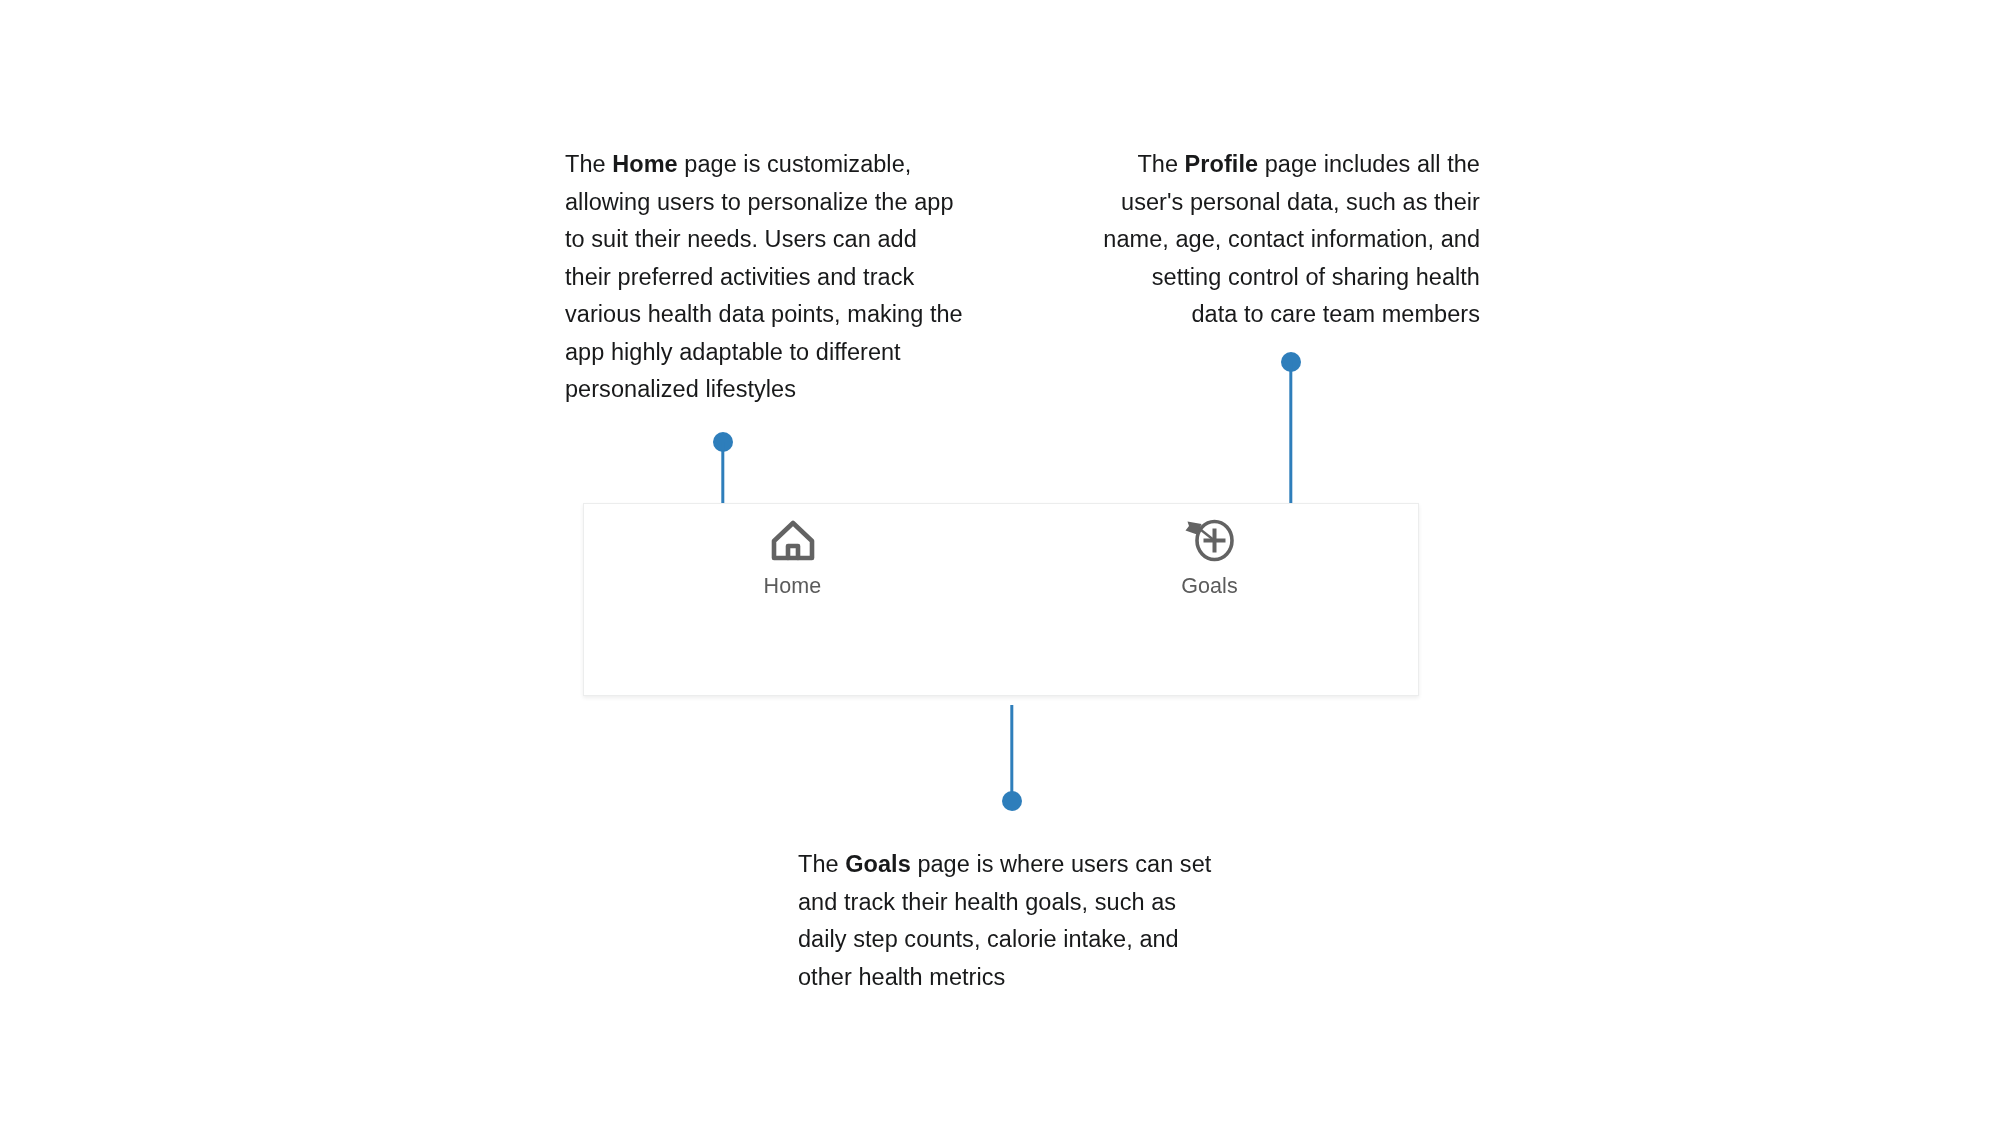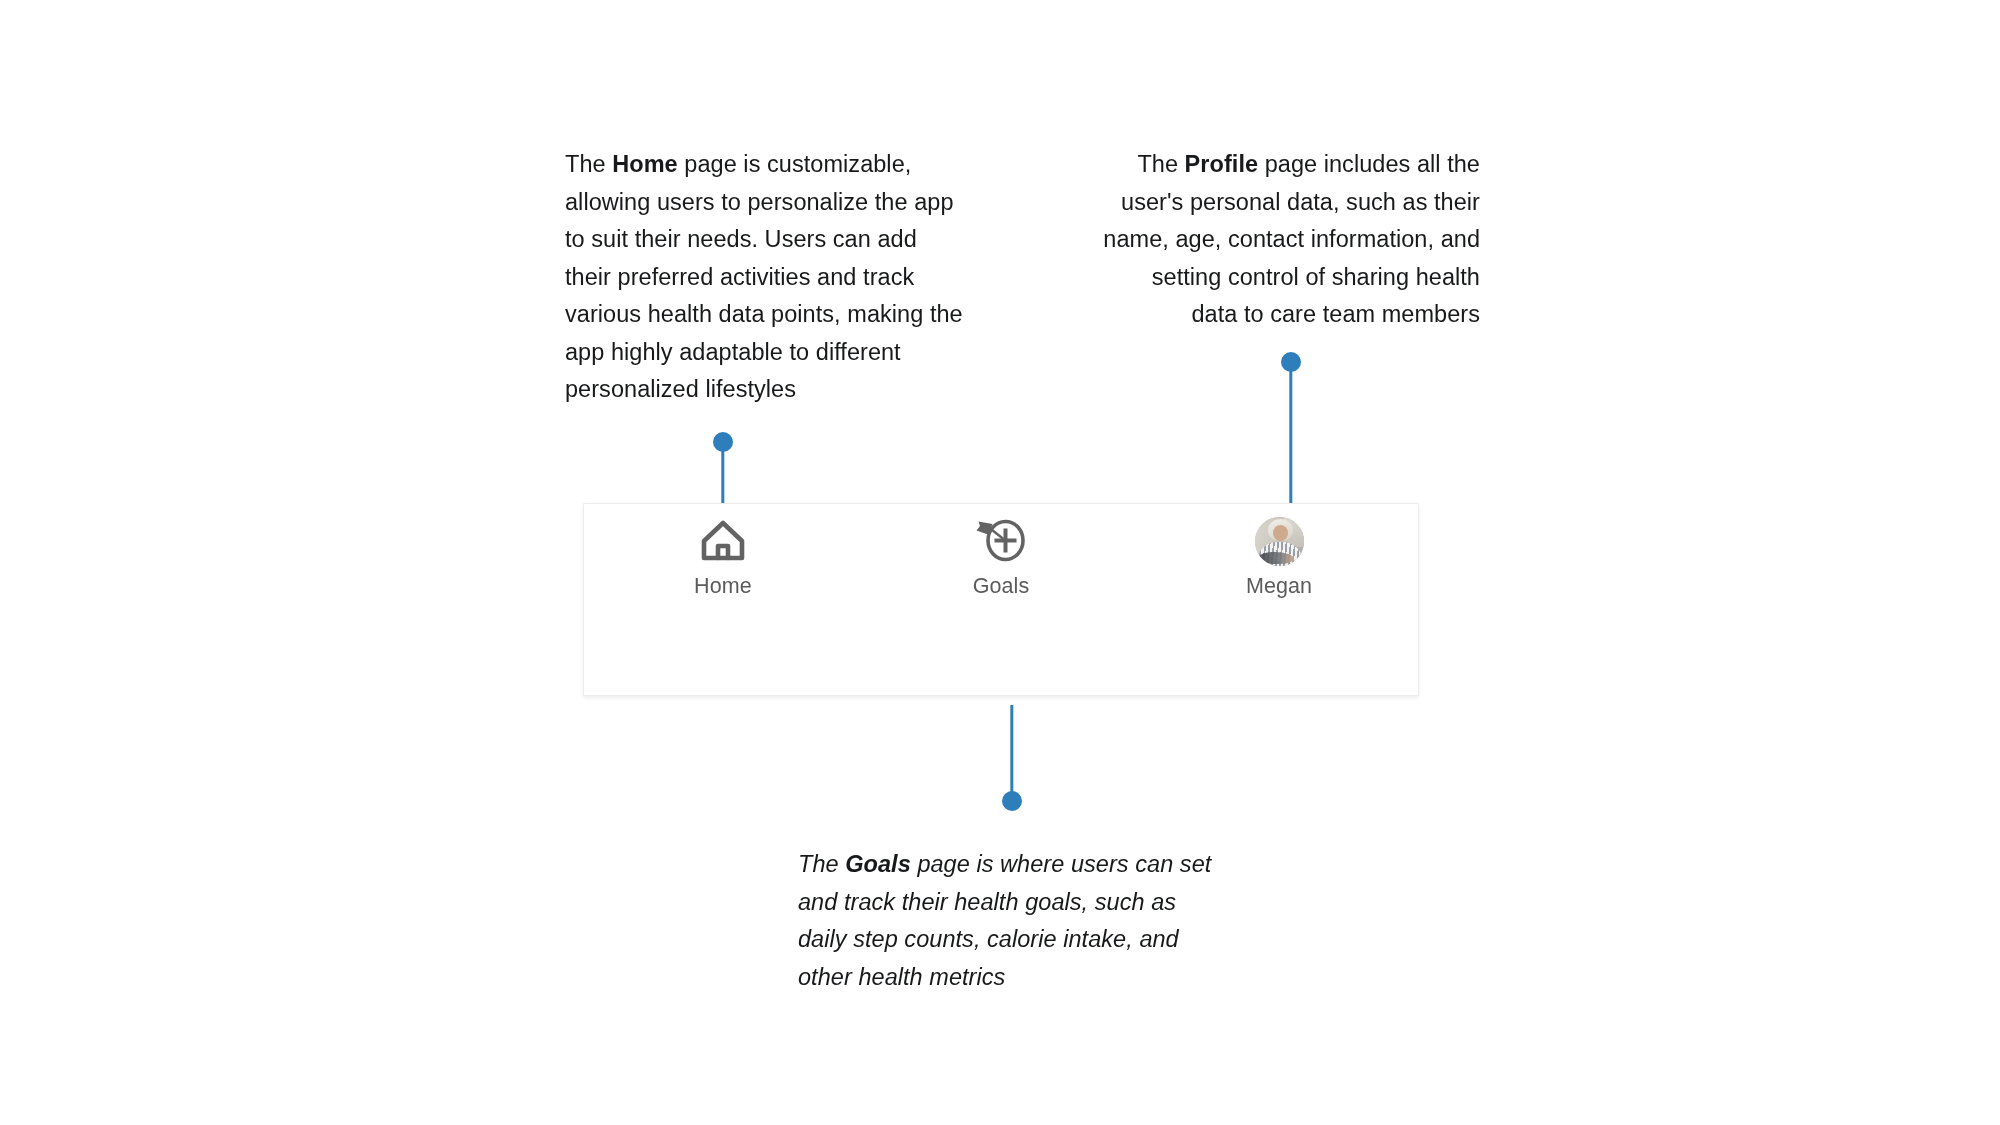--- a/index.html
+++ b/index.html
@@ -30,21 +30,21 @@
     line-height: 37.5px;
     color: #18191a;
     letter-spacing: 0.05px;
     white-space: pre-line;
     font-weight: 400;
   }
   .annotation b { font-weight: 700; }
 
   #anno-home    { left: 556px; top: 146px;  width: 400px; margin-left: 9px; }
   #anno-profile { left: 1100px; top: 146px; width: 380px; text-align: right; }
-  #anno-goals   { left: 798px; top: 846px;  width: 420px; font-style: italic; }
+  #anno-goals   { left: 798px; top: 846px;  width: 420px; }
 
   
   .connector {
     position: absolute;
   }
   .conn-line {
     position: absolute;
     width: 3.4px;
     background: #2E7EBB;
     left: 50%;
@@ -219,30 +219,17 @@
             <line x1="19.5" y1="23.5" x2="41.5" y2="23.5" stroke="#636363" stroke-width="4"></line>
 
             <line x1="12" y1="9" x2="31" y2="24" stroke="#636363" stroke-width="2.4"></line>
 
             <path d="M3.5 4.5 L17.5 7 L13 17.5 L1.5 13.5 L5 9 Z" fill="#636363"></path>
           </svg>
         </div>
         <div class="tab-label">Goals</div>
       </div>
 
-      <div class="tab-item">
-        <div class="tab-icon">
-          <div class="avatar">
-            <div class="av-bg"></div>
-            <div class="av-wall"></div>
-            <div class="av-body"></div>
-            <div class="av-arm"></div>
-            <div class="av-hair"></div>
-            <div class="av-face"></div>
-          </div>
-        </div>
-        <div class="tab-label">Megan</div>
-      </div>
 
     </div>
   </div>
 
 </div>
 
 </body></html>

